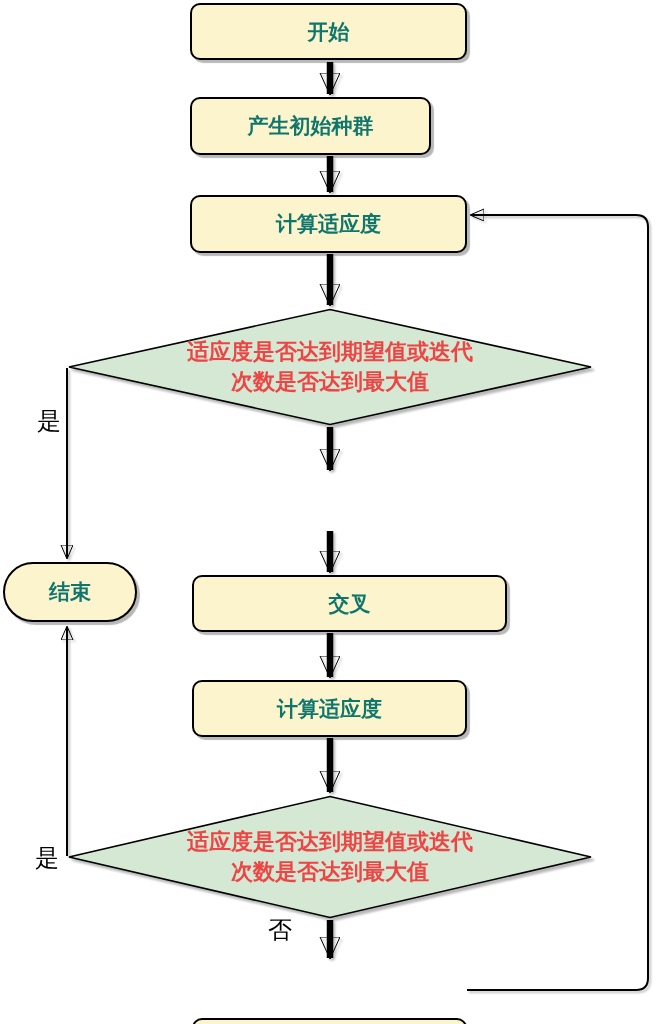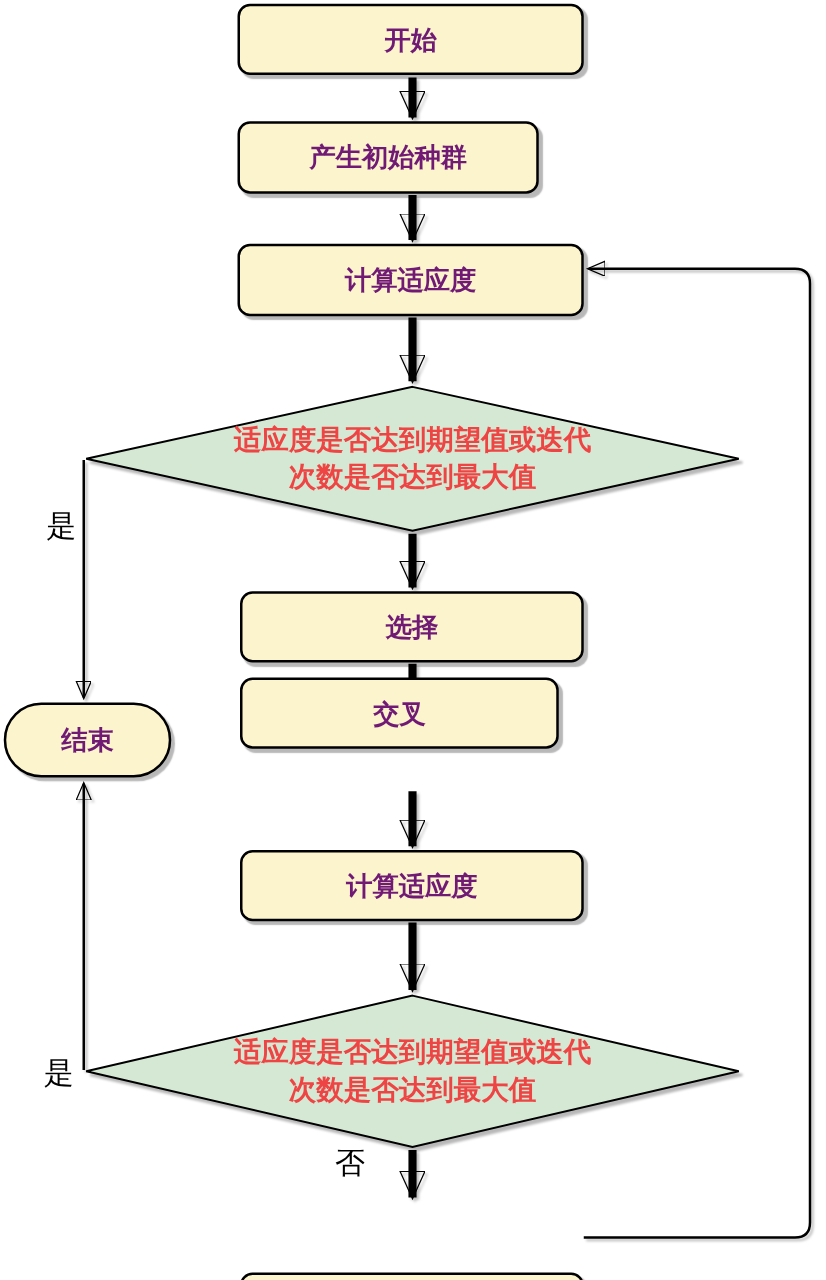--- a/index.html
+++ b/index.html
@@ -41,21 +41,21 @@
   }
   .terminator {
     background: var(--process-fill);
     border: 2px solid var(--stroke);
     border-radius: 30px;
     box-shadow: 3px 3px 1px rgba(0,0,0,0.28);
   }
   .node-label {
     font-size: 21px;
     font-weight: bold;
-    color: #701a75;
+    color: #0f766e;
   }
   .decision { background: transparent; }
   .diamond-shape {
     position: absolute;
     left: 0; top: 0;
     filter: drop-shadow(3px 3px 1px rgba(0,0,0,0.28));
   }
   .diamond-shape polygon {
     fill: var(--decision-fill);
     stroke: var(--stroke);
@@ -118,29 +118,26 @@
   <div class="node decision" style="left:67px;top:308px;width:526px;height:118px">
     <svg class="diamond-shape" width="526" height="118" viewBox="0 0 526 118">
       <polygon points="263,1.5 524,59 263,116.5 2,59"></polygon>
     </svg>
     <div class="decision-text">
       <div>适应度是否达到期望值或迭代</div>
       <div>次数是否达到最大值</div>
     </div>
   </div>
 
-  <div class="node process" style="left:192px;top:473px;width:275px;height:57px">
-    <span class="node-label">选择</span>
-  </div>
 
   <div class="node terminator" style="left:3px;top:562px;width:134px;height:60px">
     <span class="node-label">结束</span>
   </div>
 
-  <div class="node process" style="left:192px;top:542px;width:255px;height:57px">
+  <div class="node process" style="left:192px;top:575px;width:315px;height:57px">
     <span class="node-label">交叉</span>
   </div>
 
   <div class="node process" style="left:192px;top:680px;width:275px;height:57px">
     <span class="node-label">计算适应度</span>
   </div>
 
   <div class="node decision" style="left:67px;top:795px;width:526px;height:124px">
     <svg class="diamond-shape" width="526" height="124" viewBox="0 0 526 124">
       <polygon points="263,1.5 524,62 263,122.5 2,62"></polygon>

